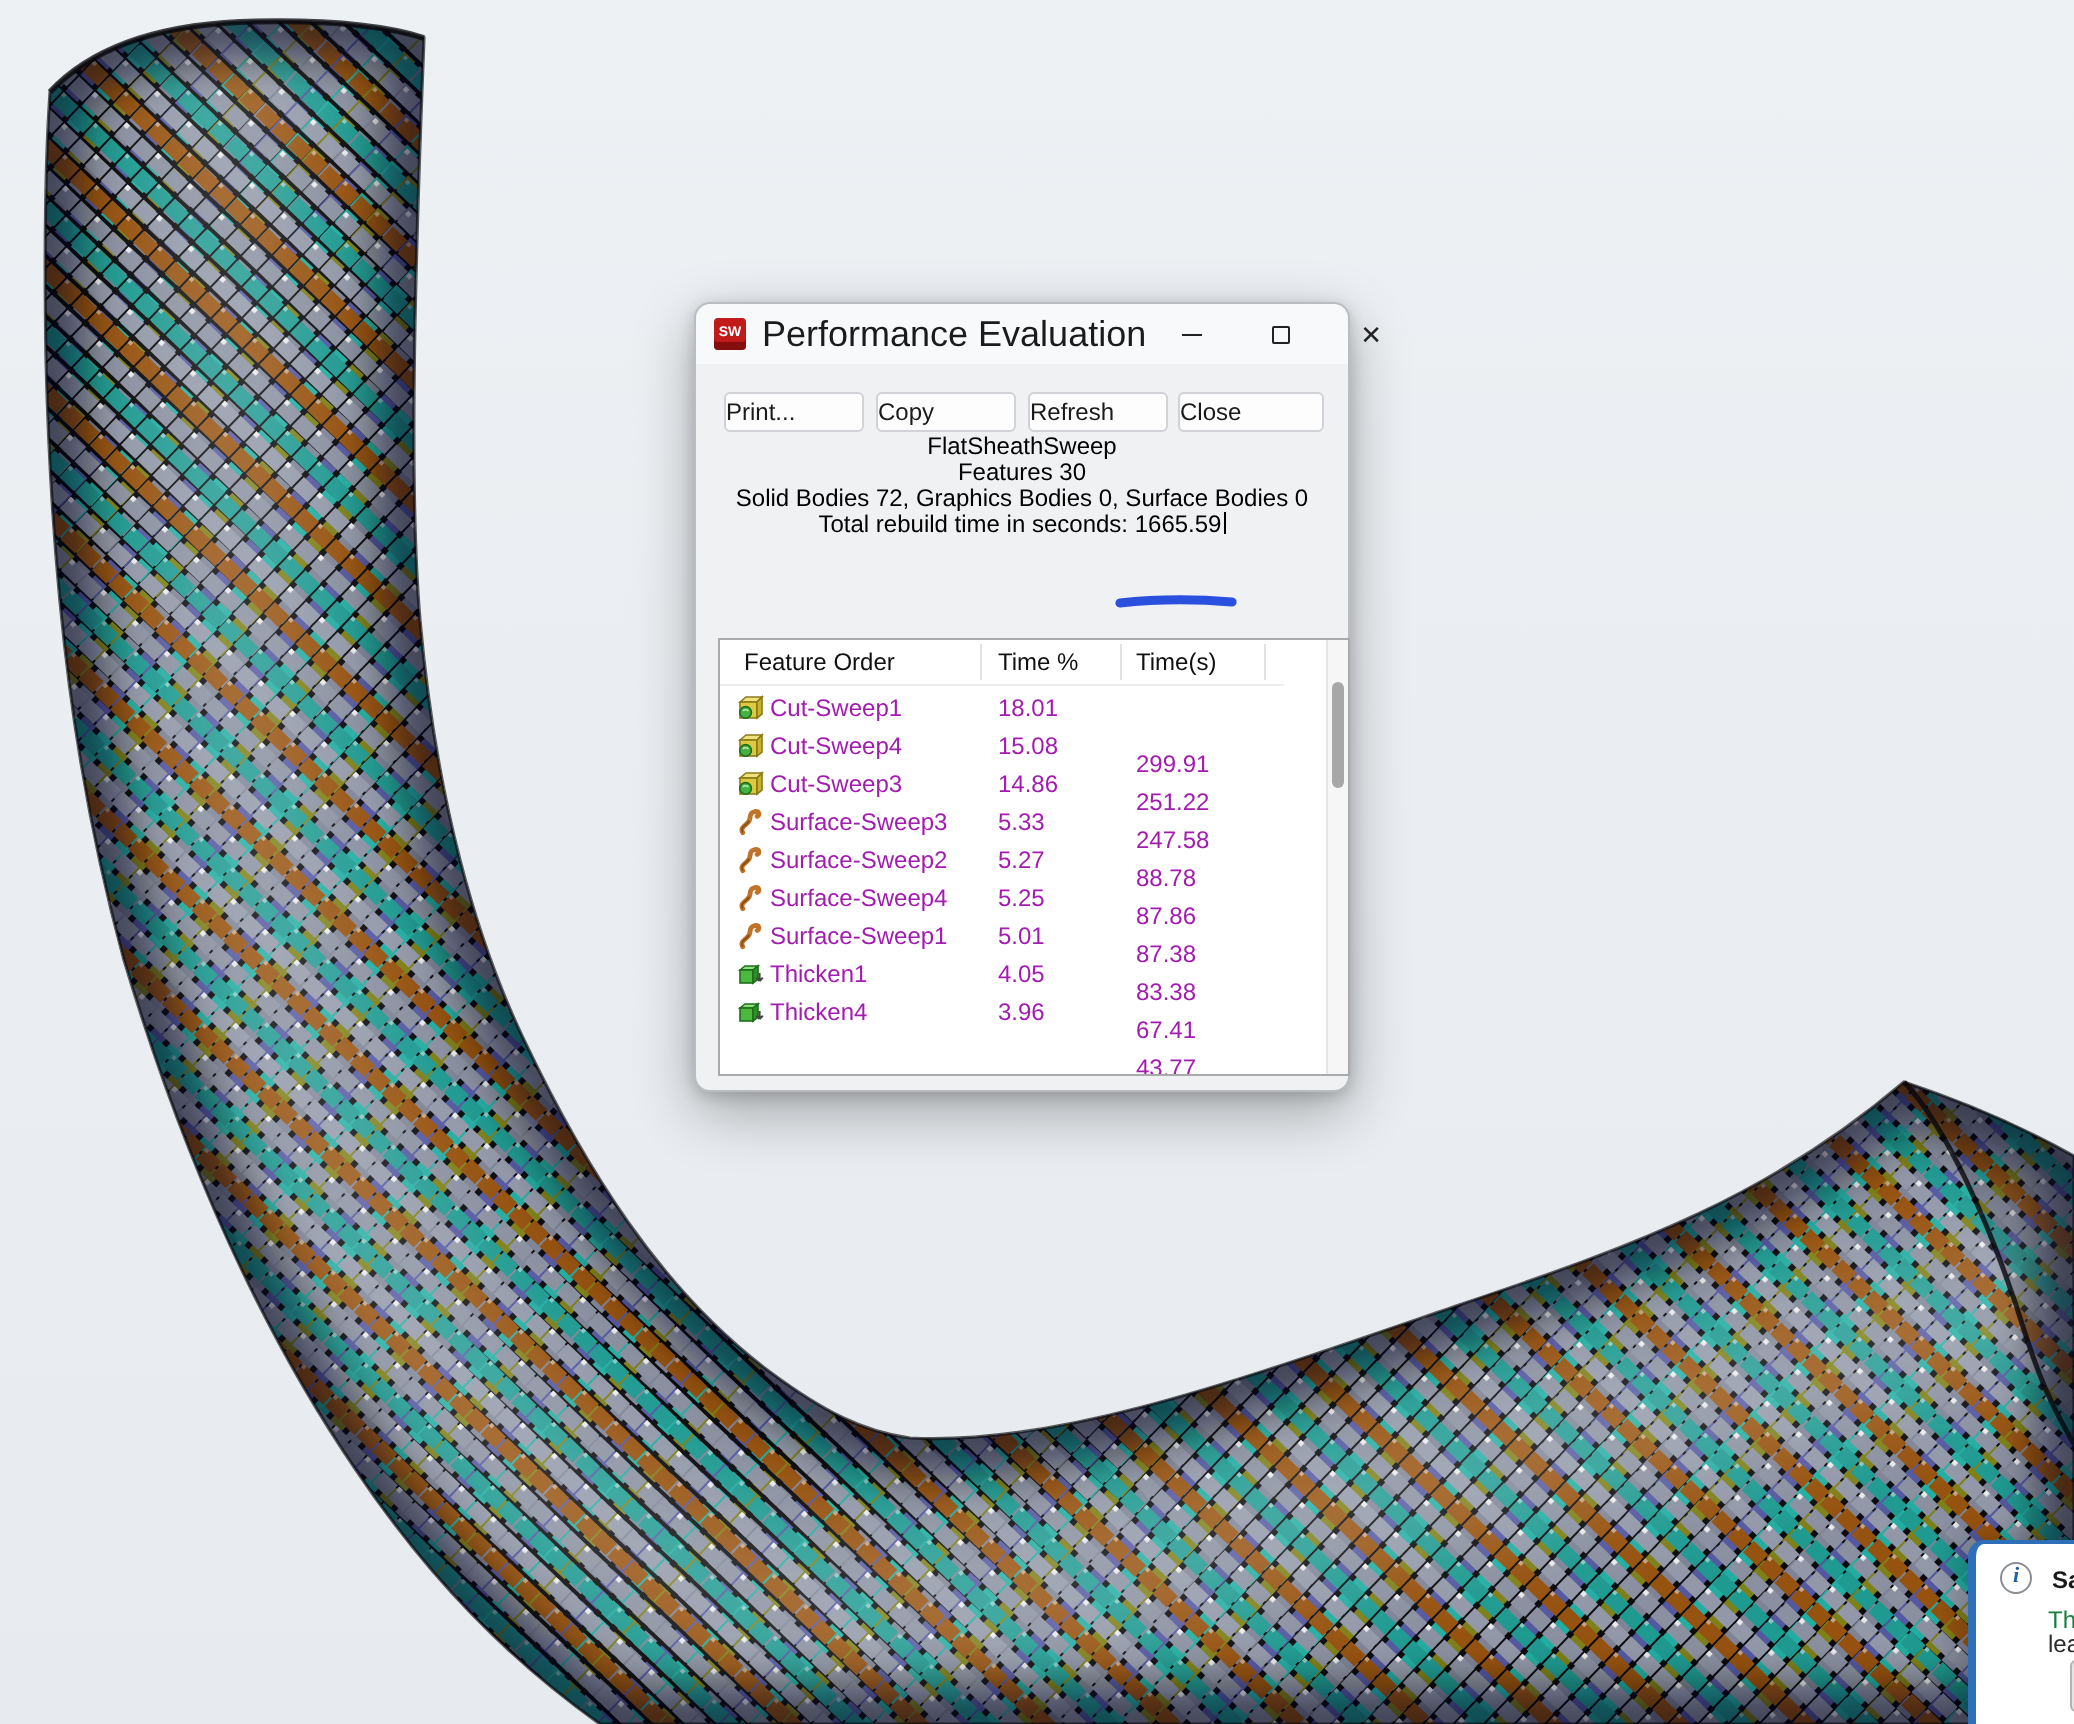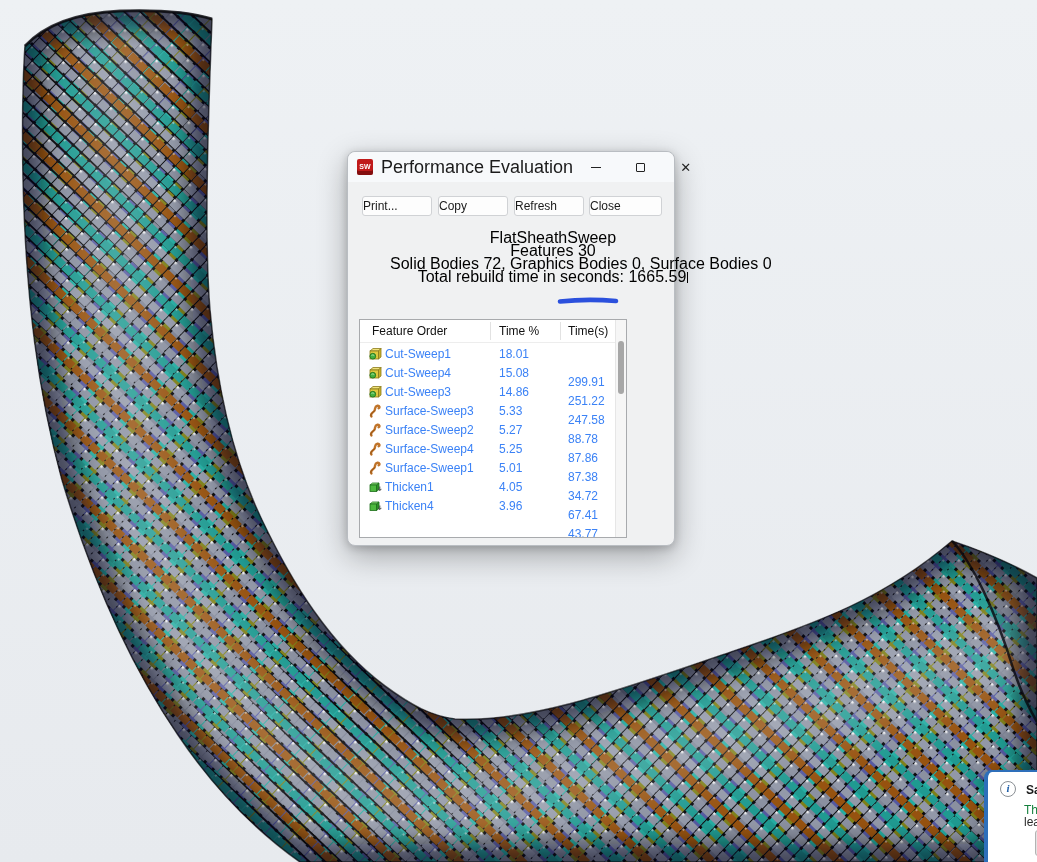--- a/index.html
+++ b/index.html
@@ -42,37 +42,37 @@
     position:absolute; top:0; height:20px;
     background:#fdfdfd; border:1px solid #d0d2d5; border-radius:3px;
     font-family:"Liberation Sans", sans-serif; font-size:12px; color:#1a1a1a;
     text-align:left; line-height:18px; cursor:default;
   }
   #btn-print   { left:14px;  width:70px; }
   #btn-copy    { left:90px;  width:70px; }
   #btn-refresh { left:166px; width:70px; }
   #btn-close   { left:241px; width:73px; }
 
-  .summary { position:absolute; left:0; top:79px; width:100%; text-align:center; line-height:13px; font-size:16px; color:#000;margin-left:42px; }
+  .summary { position:absolute; left:0; top:65px; width:100%; text-align:center; line-height:13px; font-size:12px; color:#000; }
   .summary .line { white-space:nowrap; }
   .caret { display:inline-block; width:1px; height:11px; background:#000; vertical-align:-1px; margin-left:1px; }
   .ink { position:absolute; left:209px; top:144px; width:62px; height:9px; pointer-events:none; }
 
   .feat-table {
-    position:absolute; left:11px; top:167px; width:268px; height:219px;
+    position:absolute; left:11px; top:167px; width:316px; height:219px;
     background:#ffffff; border:1px solid #a8aaad; overflow:hidden;
   }
   .tbl-header { position:relative; height:22px; font-size:12px; color:#111; }
   .tbl-header .h { position:absolute; top:4px; white-space:nowrap; }
   .h-feature { left:12px; } .h-pct { left:139px; } .h-sec { left:208px;text-align:center; }
   .hsep { position:absolute; top:2px; height:18px; width:1px; background:#e2e2e2; }
   .hsep1 { left:130px; } .hsep2 { left:200px; } .hsep3 { left:272px; }
   .tbl-header-rule { position:absolute; left:0; top:22px; width:282px; height:1px; background:#ededed; }
   .tbl-body { position:absolute; left:0; top:25px; width:290px; }
-  .trow { position:relative; height:19px; font-size:12px; color:#3b82f6; }
+  .trow { position:relative; height:19px; font-size:12px; color:#a21caf; }
   .trow .ic { position:absolute; left:8px; top:2px; width:14px; height:14px; }
   .trow .nm { position:absolute; left:25px; top:2px; white-space:nowrap; }
   .trow .pc { position:absolute; left:139px; top:2px; }
   .trow .sc { position:absolute; left:208px; top:2px;margin-top:28px; }
   .vscroll {
     position:absolute; right:0; top:0; width:11px; height:217px;
     background:#f6f6f6; border-left:1px solid #e6e6e6;
   }
   .vthumb { position:absolute; left:2px; top:21px; width:6px; height:53px; background:#a7a7a7; border-radius:3px; }
 
@@ -306,21 +306,21 @@
     <span class="sc">87.38</span>
   </div>
 
   <div class="trow">
     <span class="ic"><svg viewBox="0 0 14 14" width="14" height="14">
               <path d="M3.4,12.4 C1.6,9.4 5.6,8.6 6.6,6.4 C7.6,4.2 6.4,2.4 9.4,1.8 C11.6,1.5 12,3.4 10.6,4.2" fill="none" stroke="#c0742a" stroke-width="2.4" stroke-linecap="round"></path>
               <path d="M3.4,12.4 C1.6,9.4 5.6,8.6 6.6,6.4" fill="none" stroke="#8a4d12" stroke-width="0.9"></path>
             </svg></span>
     <span class="nm">Surface-Sweep1</span>
     <span class="pc">5.01</span>
-    <span class="sc">34.72</span>
+    <span class="sc">83.38</span>
   </div>
 
   <div class="trow">
     <span class="ic"><svg viewBox="0 0 14 14" width="14" height="14">
               <polygon points="2,5 4.5,3 11,3 8.5,5" fill="#8fe07a" stroke="#1d6e1a" stroke-width="0.8"></polygon>
               <rect x="2" y="5" width="6.5" height="6.5" fill="#4db83e" stroke="#1d6e1a" stroke-width="0.8"></rect>
               <polygon points="8.5,5 11,3 11,9.5 8.5,11.5" fill="#2f9127" stroke="#1d6e1a" stroke-width="0.8"></polygon>
               <path d="M11.8,6.5 v4 M11.8,10.5 l-1.6,-1.6 M11.8,10.5 l1.6,-1.6" stroke="#444" stroke-width="1" fill="none"></path>
             </svg></span>
     <span class="nm">Thicken1</span>

